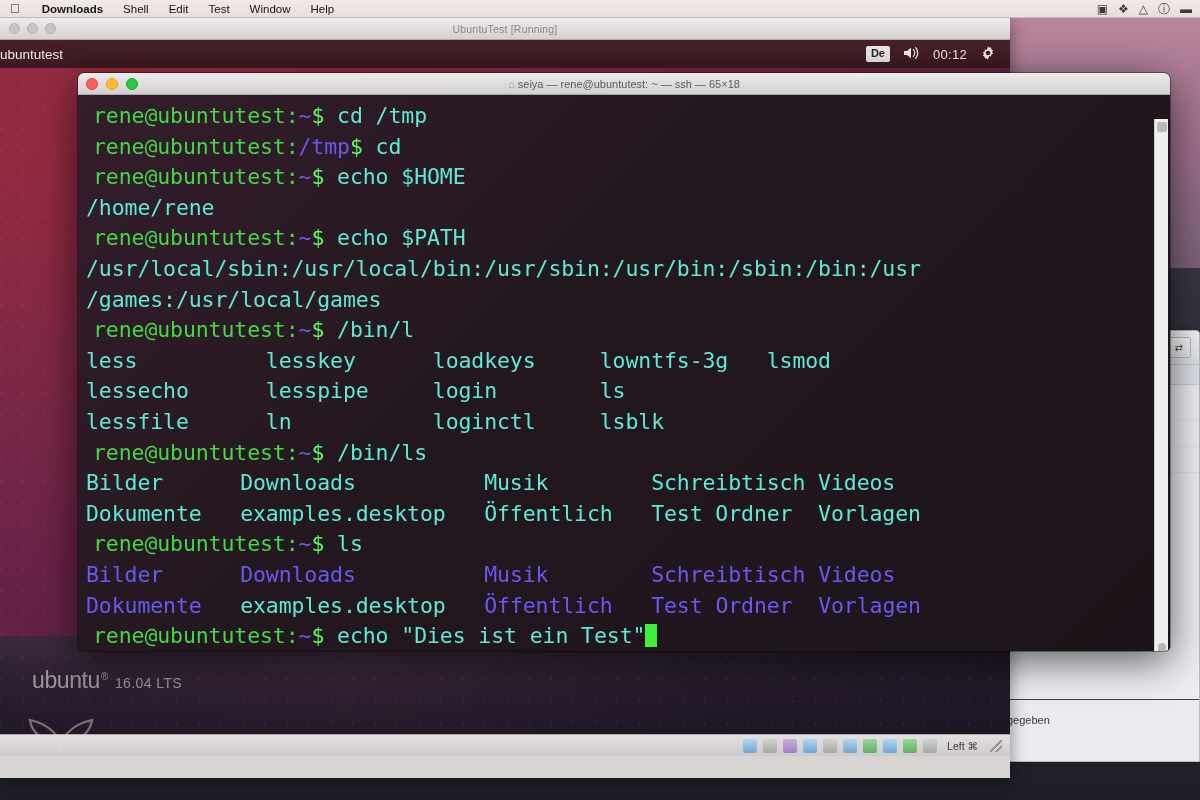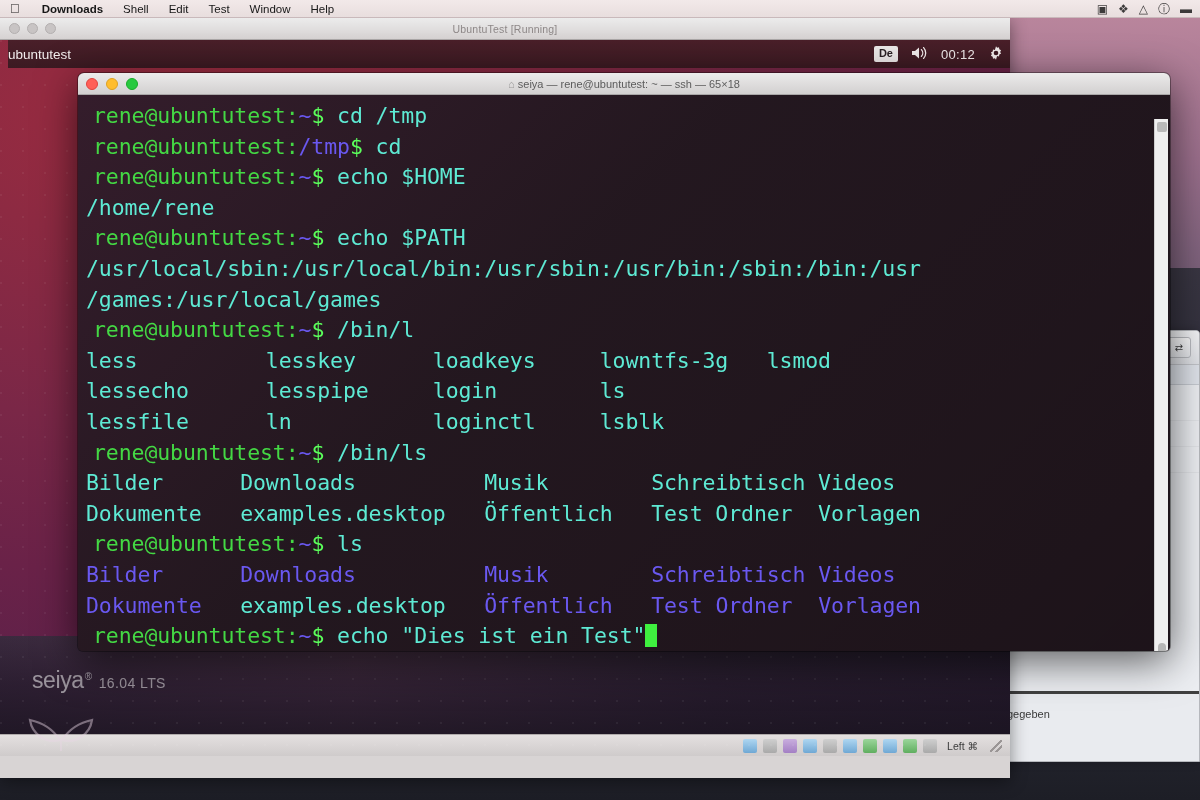--- a/index.html
+++ b/index.html
@@ -78,21 +78,21 @@
   
   #guest .mountain {
     position: absolute; left: 0; right: 0; bottom: 0; height: 120px;
     background:
       linear-gradient(180deg, rgba(40,22,45,0) 0%, rgba(32,20,38,.55) 40%, rgba(24,18,30,.9) 100%),
       linear-gradient(100deg,#3a2a3e 0%, #4a3346 35%, #2e2434 70%, #241d2c 100%);
   }
 
   
   #upanel {
-    position: absolute; left: 8px; top: 0;
+    position: absolute; left: 0; top: 0;
     width: 100%; height: 28px;
     background: linear-gradient(180deg,#4a1f29 0%,#3c1a22 100%);
     display: flex; align-items: center;
     color: #f2ecec; font-size: 13px;
     z-index: 5;
   }
   #upanel .host { padding-left: 0; margin-left: -34px; padding-left: 34px; font-size: 13.5px; }
   #upanel .sp { flex: 1; }
   #upanel .tray { display: flex; align-items: center; gap: 13px; padding-right: 14px; }
   #upanel .kbd {
@@ -268,21 +268,21 @@
   #rightwin .rw-strip {
     height: 20px; background: #dfe3ea; border-bottom: 1px solid #c6cad1;
   }
   #rightwin .rw-rows { padding: 10px 0 0 0; }
   #rightwin .rw-row {
     height: 26px; line-height: 26px; padding-left: 6px;
     border-bottom: 1px solid #e2e4e8;
   }
   #rightwin .rw-foot {
     position: absolute; left: 0; right: 0; bottom: 0;
-    height: 70px; background: #e9ebef; border-top: 3px solid #404040;
+    height: 62px; background: #e9ebef; border-top: 1px solid #404040;
     padding: 14px 0 0 6px;
   }
 </style>
 </head>
 <body>
 
 <div id="screen">
 
   <div id="macdesk">
     <div class="rocks"></div>
@@ -338,21 +338,21 @@
               <path d="M8 1.2l1.1 1.6 1.9-.5.3 2 1.8.9-1 1.7 1 1.7-1.8.9-.3 2-1.9-.5L8 14.8l-1.1-1.6-1.9.5-.3-2-1.8-.9 1-1.7-1-1.7 1.8-.9.3-2 1.9.5z" fill="#f2ecec"></path>
               <circle cx="8" cy="8" r="2.3" fill="#3c1a22"></circle>
             </svg>
           </span>
         </span>
       </div>
 
       <div class="mountain"></div>
 
       <div id="watermark">
-        <span class="wm-brand">seiya</span>
+        <span class="wm-brand">ubuntu</span>
         <span class="wm-reg">®</span>
         <span class="wm-ver">16.04 LTS</span>
       </div>
 
       <svg id="butterfly" viewBox="0 0 70 52" aria-hidden="true">
         <path d="M34 40 C20 44 6 34 4 20 C14 22 26 28 34 40 Z" fill="none" stroke="#e8d6e4" stroke-width="2.2"></path>
         <path d="M36 40 C50 44 64 34 66 20 C56 22 44 28 36 40 Z" fill="none" stroke="#e8d6e4" stroke-width="2.2"></path>
         <path d="M35 41 L35 51" stroke="#e8d6e4" stroke-width="2"></path>
       </svg>
 

